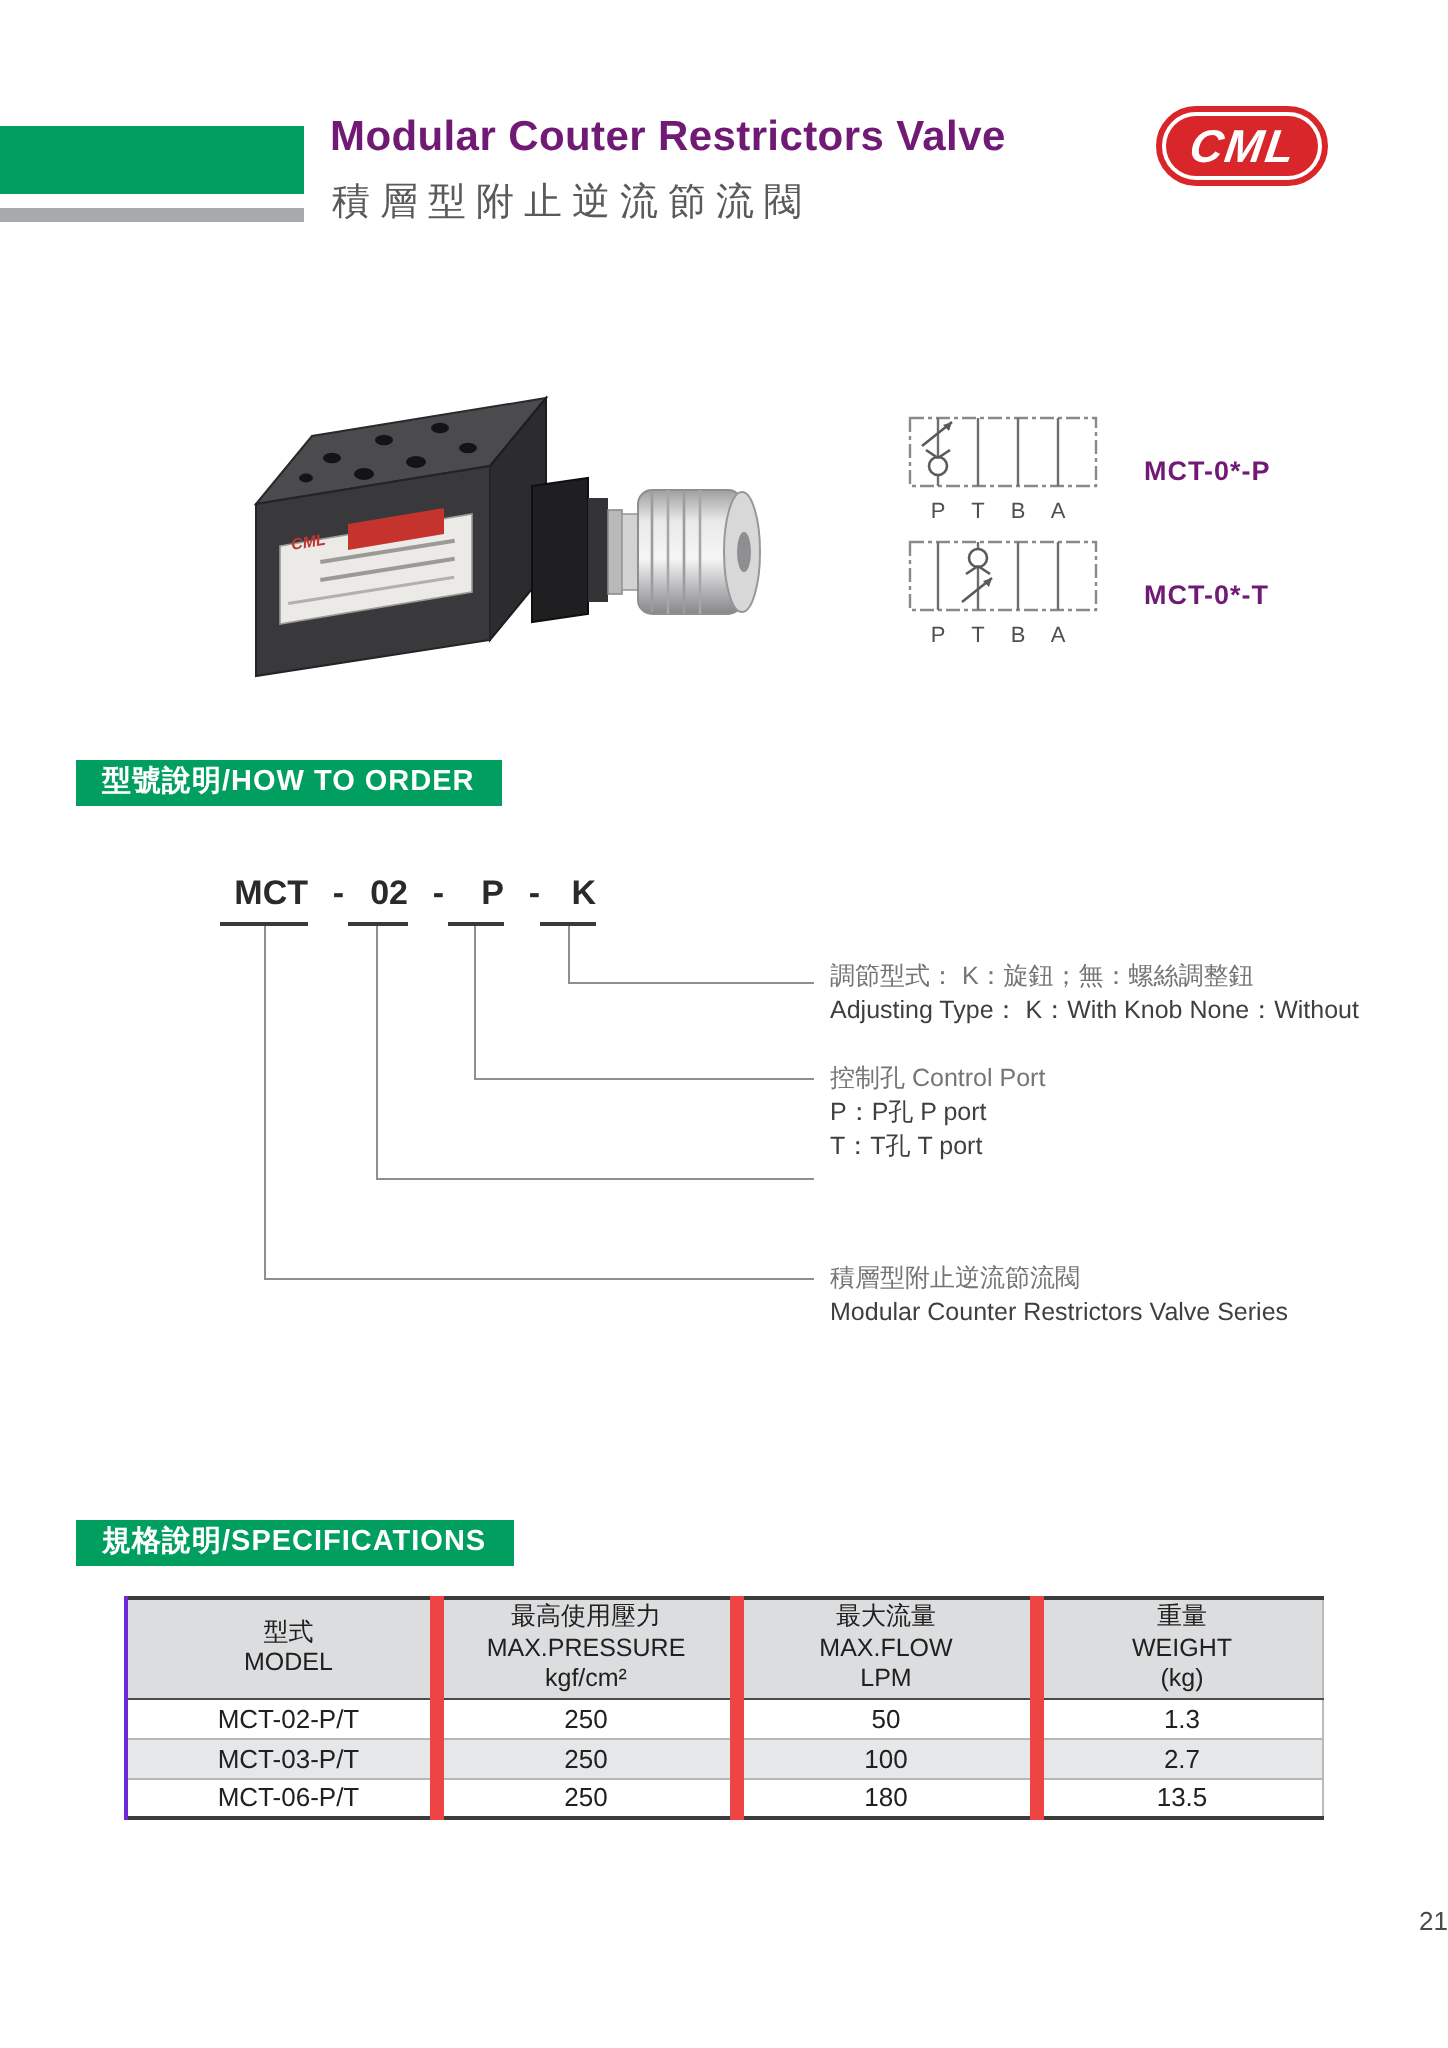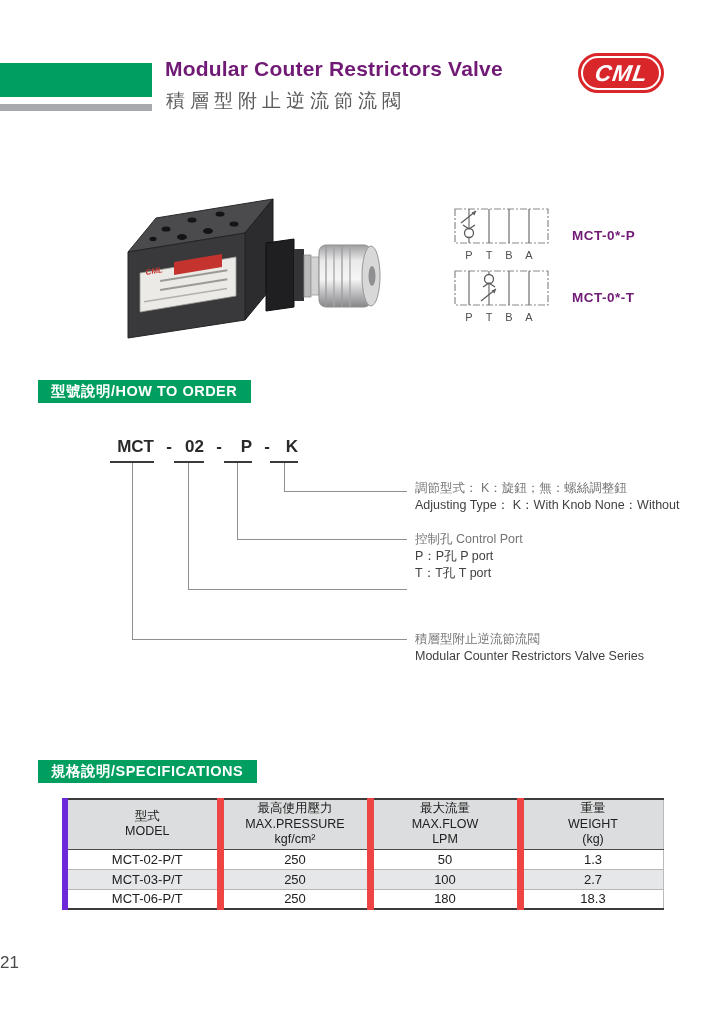--- a/index.html
+++ b/index.html
@@ -55,28 +55,28 @@
   .ann2 { top:531px; }
   .ann3 { top:583px; }
   .ann4 { top:631px; }
 
   
   .spec-table { position:absolute; left:62px; top:798px; width:598px; border-collapse:collapse; table-layout:fixed; font-size:13px; color:#202020; border-top:2.5px solid #3c3c3c; border-bottom:2.5px solid #3c3c3c; }
   .spec-table col.c1 { width:155px; } .spec-table col.c2 { width:150px; }
   .spec-table col.c3 { width:150px; } .spec-table col.c4 { width:143px; }
   .spec-table th { background:#DCDDDE; font-weight:normal; border-bottom:1.5px solid #4a4a4a; height:50px; vertical-align:middle; }
   .spec-table th, .spec-table td { border-left:7px solid #ef4444; border-right:1px solid #9a9a9a; text-align:center; }
-  .spec-table th:first-child, .spec-table td:first-child { border-left:6px solid #6d28d9;padding-left:10px; }
+  .spec-table th:first-child, .spec-table td:first-child { border-left:2px solid #6d28d9;padding-left:10px; }
   .spec-table th:last-child, .spec-table td:last-child { border-right:1px solid #bbb; }
   .spec-table td { height:20px; border-bottom:1px solid #b7b7b7; }
   .spec-table tr.shaded td { background:#E6E7E8; }
   .spec-table tr:last-child td { border-bottom:none; }
   .hline { display:block; line-height:15.5px; font-size:12.5px; }
 
-  .page-number { position:absolute; left:0; right:0; top:953px; text-align:left; font-size:17px; color:#4a4a4a; }
+  .page-number { position:absolute; left:0; right:0; top:953px; text-align:right; font-size:13px; color:#4a4a4a; }
 </style>
 </head>
 <body>
 
 <div class="page">
 
   <div class="green-bar"></div>
   <div class="gray-bar"></div>
   <div class="title">Modular Couter Restrictors Valve</div>
   <div class="subtitle">積層型附止逆流節流閥</div>
@@ -247,19 +247,19 @@
       <tr class="shaded">
         <td>MCT-03-P/T</td>
         <td>250</td>
         <td>100</td>
         <td>2.7</td>
       </tr>
       <tr>
         <td>MCT-06-P/T</td>
         <td>250</td>
         <td>180</td>
-        <td>18.3</td>
+        <td>13.5</td>
       </tr>
     </tbody>
   </table>
 
   <div class="page-number">21</div>
 </div>
 
 </body></html>

